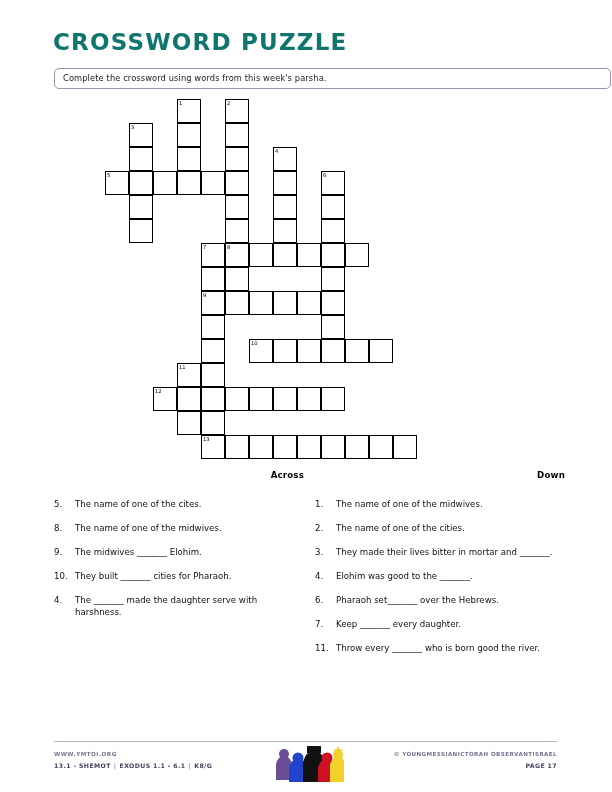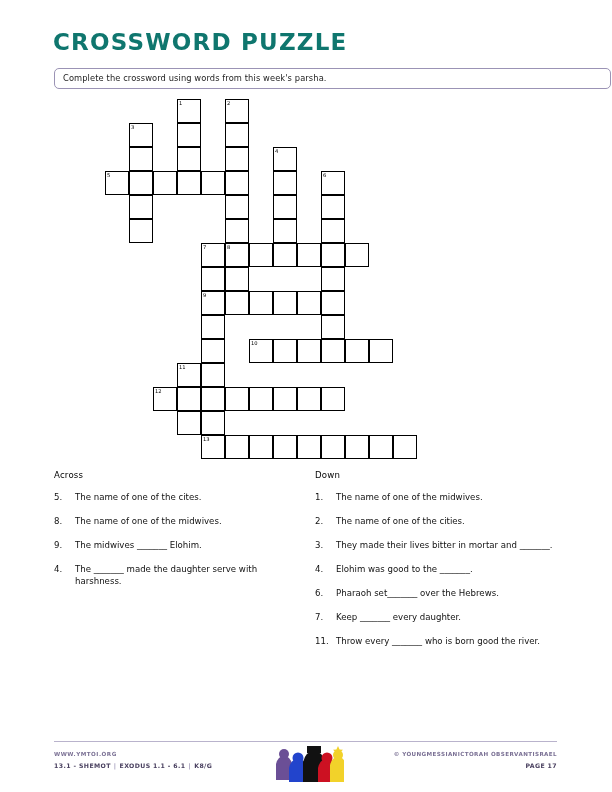--- a/index.html
+++ b/index.html
@@ -88,24 +88,25 @@
   }
   .clue-col {
     position: absolute;
     top: 0;
   }
   .clue-col.across { left: 54px; width: 250px; }
   .clue-col.down   { left: 315px; width: 250px; }
 
   .clue-head {
     font-size: 8.6px;
-    font-weight: normal;
+    font-weight: bold;
     color: #000000;
-    margin-bottom: 12px;
+    margin-bottom: 19px;
     letter-spacing: 0.2px;
+    text-align: right;
   }
   .clue {
     position: relative;
     font-size: 8.6px;
     color: #111111;
     margin-bottom: 12.5px;
     padding-left: 21px;
     line-height: 11.5px;
   }
   .clue .num {
@@ -294,20 +295,24 @@
             <span class="num">5.</span>
             <span class="txt">The name of one of the cites.</span>
           </div>
           <div class="clue">
             <span class="num">8.</span>
             <span class="txt">The name of one of the midwives.</span>
           </div>
           <div class="clue">
             <span class="num">9.</span>
             <span class="txt">The midwives _______ Elohim.</span>
+          </div>
+          <div class="clue">
+            <span class="num">10.</span>
+            <span class="txt">They built _______ cities for Pharaoh.</span>
           </div>
           <div class="clue">
             <span class="num">4.</span>
             <span class="txt">The _______ made the daughter serve with harshness.</span>
           </div>
         </div>
     </div>
 
     <div class="clue-col down">
       <div class="clue-head">Down</div>

